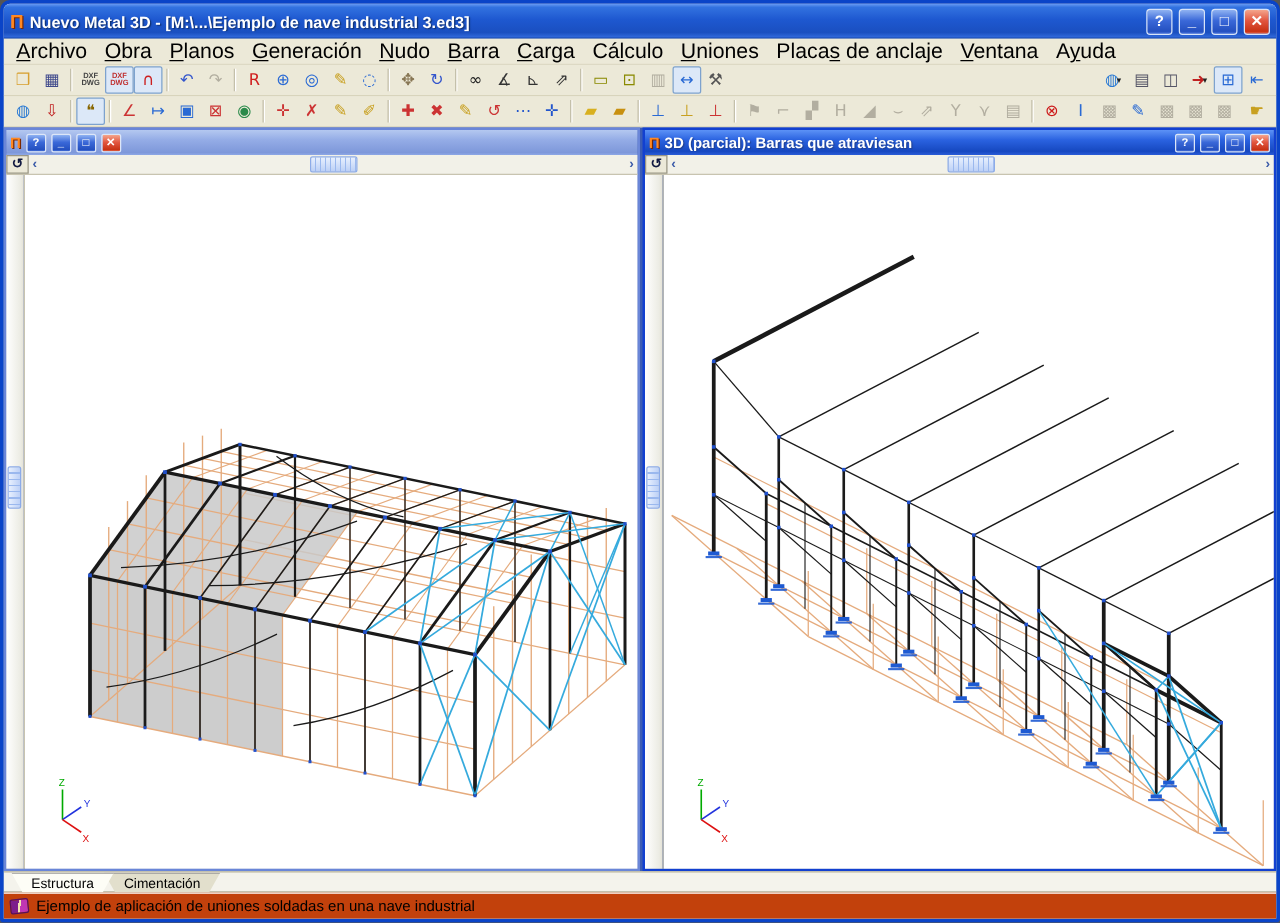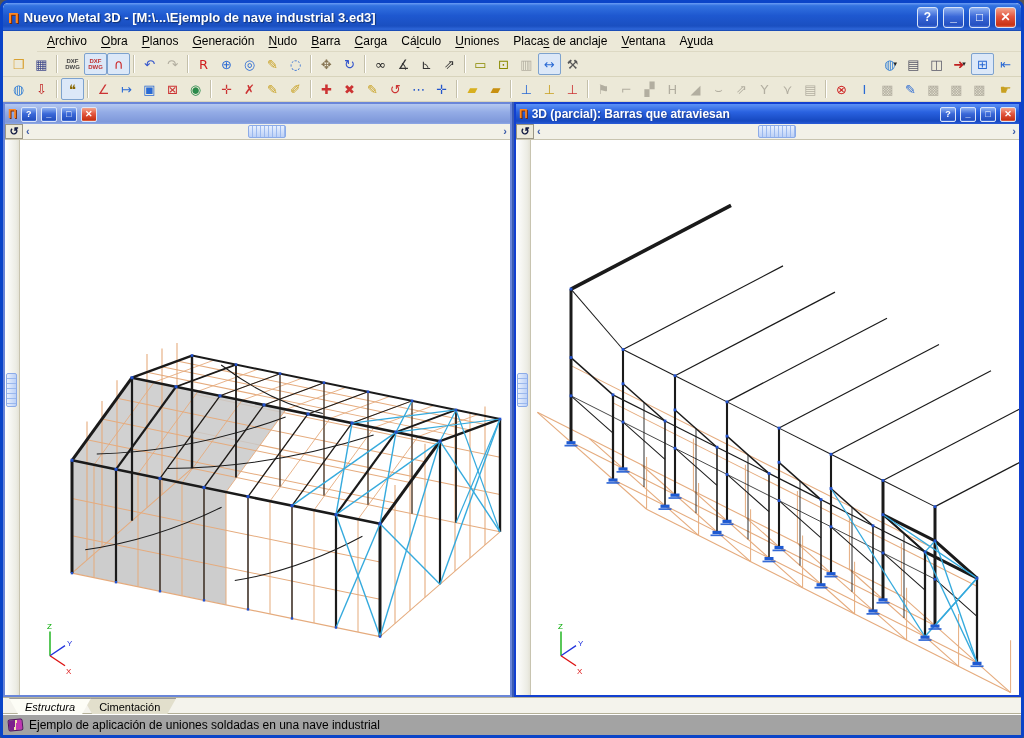--- a/index.html
+++ b/index.html
@@ -12,22 +12,22 @@
     background:linear-gradient(180deg,#6a9cf4 0%,#3272e0 10%,#1e58d0 45%,#1a4fc0 82%,#2e66d8 94%,#1443a8 100%);
     border-radius:5px 5px 0 0;}
   .app-icon{color:#ff8822;font-weight:bold;font-size:15px;line-height:1;text-shadow:1px 1px 0 #7a2800;}
   .title-text{flex:1;color:#fff;font-weight:bold;font-size:13px;white-space:nowrap;overflow:hidden;
     text-shadow:1px 1px 1px #10306e;}
   .win-btn{width:21px;height:21px;border-radius:3px;border:1px solid #d8e4f8;color:#fff;
     font-size:12px;font-weight:bold;display:flex;align-items:center;justify-content:center;padding:0;
     background:linear-gradient(180deg,#8fb2f2,#3a68d8 45%,#2450c0 90%,#4a74dc);cursor:default;line-height:1;}
   .win-btn.close{background:linear-gradient(180deg,#f4a58c,#e25640 45%,#c83214 90%,#e86a4c);}
   
-  .menubar{height:21px;flex:0 0 21px;display:flex;align-items:center;padding:0 3px;font-size:12px;
-    background:#ece9d8;border-bottom:1px solid #ddd9c4;margin-left:34px;}
+  .menubar{height:21px;flex:0 0 21px;display:flex;align-items:center;padding:0 3px;font-size:17px;
+    background:#ece9d8;border-bottom:1px solid #ddd9c4;}
   .menu-item{padding:2px 7px;color:#000;}
   .menu-item u{text-underline-offset:2px;}
   
   .toolbar{height:25px;flex:0 0 25px;display:flex;align-items:center;padding:0 4px;
     background:#ece9d8;border-bottom:1px solid #d8d4bc;}
   .tb-left,.tb-right{display:flex;align-items:center;}
   .tb-right{margin-left:auto;}
   .tb-btn{width:23px;height:22px;border:1px solid transparent;background:transparent;display:flex;
     align-items:center;justify-content:center;padding:0;border-radius:2px;}
   .tb-btn .glyph{font-size:13px;line-height:1;font-family:"DejaVu Sans",sans-serif;}
@@ -69,23 +69,23 @@
     border:1px solid #8cabe8;background:
       repeating-linear-gradient(180deg,transparent 0 4px,#9ab8ee 4px 5px),
       linear-gradient(90deg,#e8f0fe,#bcd0f6);}
   svg.canvas{flex:1;background:#fff;display:block;min-width:0;}
   
   .tabbar{height:17px;flex:0 0 17px;background:#f4f3ec;border-top:1px solid #b8b49c;display:flex;
     align-items:stretch;padding-left:14px;}
   .tab{position:relative;padding:1px 16px 0 16px;font-size:11px;line-height:15px;margin-left:-8px;
     clip-path:polygon(0 0,100% 0,calc(100% - 9px) 100%,9px 100%);background:#e2dfcc;color:#000;
     border-top:1px solid #999;}
-  .tab.active{background:#fdfdf6;z-index:2;font-style:italic;}
+  .tab.active{background:#fdfdf6;z-index:2;}
   
-  .statusbar{height:21px;flex:0 0 21px;background:#a3a3a3;border-top:1px solid #fff;
+  .statusbar{height:21px;flex:0 0 21px;background:#c2410c;border-top:1px solid #fff;
     box-shadow:0 -1px 0 #b4b098;display:flex;align-items:center;gap:6px;padding:0 5px;font-size:12px;}
   .book{width:15px;height:12px;border-radius:2px;border:1px solid #551060;transform:rotate(-6deg);
     background:linear-gradient(100deg,#7c1f8c 44%,#f2e6b0 44%,#f2e6b0 56%,#c036b2 56%);}
 </style>
 </head>
 <body>
 
 <div class="app">
 
   <div class="titlebar">

